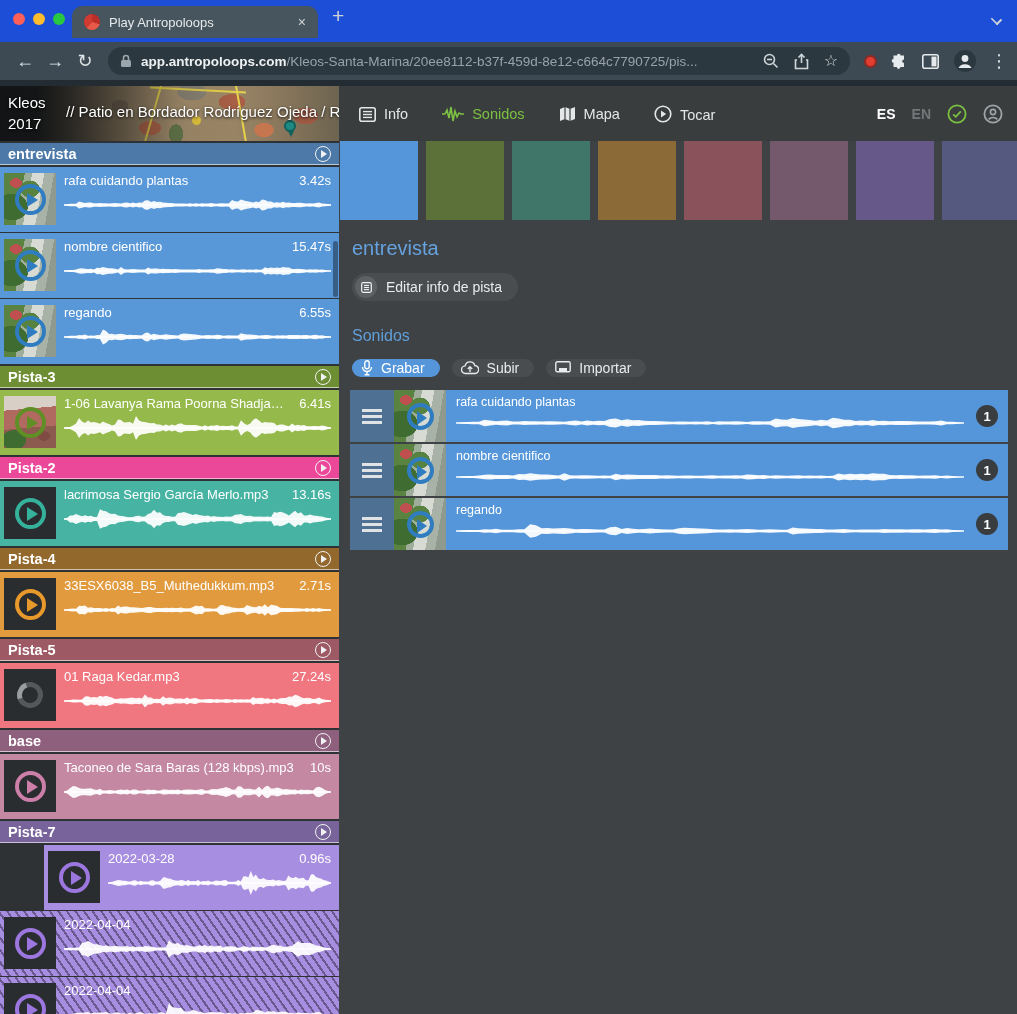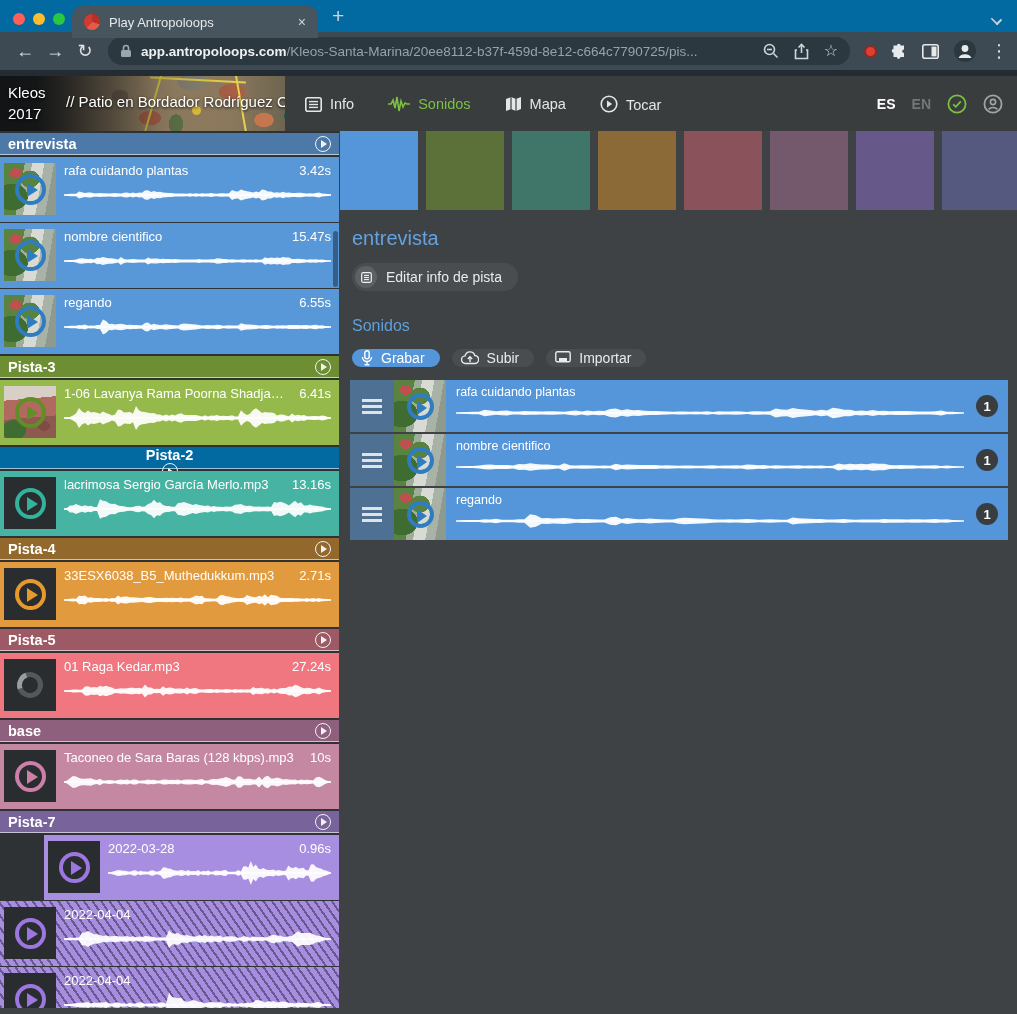--- a/index.html
+++ b/index.html
@@ -1,20 +1,20 @@
 <!DOCTYPE html>
 <html><head>
 <meta charset="utf-8">
 <style>
   *{box-sizing:border-box;margin:0;padding:0}
   html,body{width:1017px;height:1014px;overflow:hidden}
   body{font-family:"Liberation Sans",sans-serif;background:#3f4244;position:relative;color:#e8eaeb}
 
   
-  .tabstrip{height:32px;background:#0369a1;position:relative}
+  .tabstrip{height:42px;background:#1d4ed8;position:relative}
   .lights{position:absolute;left:13px;top:13px;display:flex;gap:8px}
   .light{width:12px;height:12px;border-radius:50%}
   .tab{position:absolute;left:72px;top:6px;width:246px;height:32px;background:#47555f;border-radius:10px 10px 0 0;display:flex;align-items:center;padding:0 12px;gap:9px}
   .favicon{width:16px;height:16px;border-radius:50%;background:conic-gradient(#b92e26 0 30%,#e85948 30% 62%,#d03a30 62%);flex:none}
   .tab-title{font-size:13px;color:#e6e9ea;flex:1;white-space:nowrap;overflow:hidden}
   .tab-close{color:#cfd4d6;font-size:14px;cursor:default}
   .newtab{position:absolute;left:332px;top:4px;color:#cfd4d6;font-size:21px;font-weight:300}
   .tabchev{position:absolute;right:16px;top:15px;width:9px;height:9px;border-right:2px solid #cfd4d6;border-bottom:2px solid #cfd4d6;transform:rotate(45deg) scaleY(.8)}
 
   .toolbar{height:38px;background:#3d4a53;display:flex;align-items:center;padding:0 10px}
@@ -23,21 +23,21 @@
   .url-host{color:#eef1f2;font-size:13.5px;font-weight:600;white-space:nowrap}
   .url-path{color:#97a2a9;font-size:13.5px;white-space:nowrap;overflow:hidden;flex:1}
   .omniicons{display:flex;align-items:center;gap:15px;margin-left:10px}
   .extcluster{display:flex;align-items:center;gap:14px;margin-left:6px}
   .record-dot{width:13px;height:13px;border-radius:50%;background:#e23d31;border:2px solid #8e2a23}
   svg.ic{display:block}
   .chromegap{height:6px;background:#232c33}
 
   
   .appheader{height:55px;display:flex;background:#3a3d3e}
-  .map-strip{width:285px;position:relative;overflow:hidden;flex:none;
+  .map-strip{width:339px;position:relative;overflow:hidden;flex:none;
     background:
       radial-gradient(18px 12px at 150px 42px,#b4664a 0 60%,transparent 61%),
       radial-gradient(22px 13px at 232px 16px,#a85f46 0 60%,transparent 61%),
       radial-gradient(16px 12px at 264px 44px,#c5764f 0 60%,transparent 61%),
       radial-gradient(20px 14px at 306px 30px,#9c5a44 0 60%,transparent 61%),
       radial-gradient(24px 14px at 192px 6px,#8a8474 0 60%,transparent 61%),
       radial-gradient(12px 16px at 176px 48px,#667a4c 0 60%,transparent 61%),
       radial-gradient(14px 10px at 120px 20px,#7d6a55 0 60%,transparent 61%),
       linear-gradient(90deg,#4a4a42,#8c7a5e 30%,#a8916e 55%,#8d7a5e 80%,#6d6450)}
   .yline{position:absolute;background:#e6d24a}
@@ -301,21 +301,21 @@
             <span class="clipdur">6.41s</span>
           </div>
         <div class="waveform"><svg viewBox="0 0 300 26" preserveAspectRatio="none" width="100%" height="100%">
               <path d="M0 13 L0.0 12.6 L3.4 12.1 L6.7 12.0 L10.1 10.4 L13.5 8.6 L16.9 3.0 L20.2 6.6 L23.6 8.1 L27.0 5.4 L30.3 7.4 L33.7 6.9 L37.1 7.7 L40.4 8.8 L43.8 6.4 L47.2 8.1 L50.6 9.1 L53.9 10.5 L57.3 9.4 L60.7 4.4 L64.0 5.0 L67.4 7.4 L70.8 7.2 L74.2 7.1 L77.5 8.8 L80.9 1.0 L84.3 5.4 L87.6 6.8 L91.0 7.0 L94.4 7.8 L97.8 8.3 L101.1 8.1 L104.5 9.4 L107.9 9.5 L111.2 10.7 L114.6 9.6 L118.0 10.8 L121.3 9.6 L124.7 10.5 L128.1 8.9 L131.5 8.3 L134.8 9.8 L138.2 9.9 L141.6 9.9 L144.9 10.0 L148.3 10.1 L151.7 10.8 L155.1 11.4 L158.4 10.3 L161.8 11.6 L165.2 10.4 L168.5 10.8 L171.9 10.1 L175.3 11.1 L178.7 10.8 L182.0 11.1 L185.4 10.9 L188.8 10.2 L192.1 11.6 L195.5 11.6 L198.9 5.2 L202.2 8.2 L205.6 10.0 L209.0 8.8 L212.4 5.1 L215.7 3.2 L219.1 5.6 L222.5 8.1 L225.8 7.0 L229.2 7.4 L232.6 7.5 L236.0 8.0 L239.3 10.4 L242.7 9.6 L246.1 9.5 L249.4 10.4 L252.8 11.3 L256.2 8.5 L259.6 10.6 L262.9 9.8 L266.3 10.4 L269.7 9.9 L273.0 11.2 L276.4 11.3 L279.8 10.9 L283.1 11.0 L286.5 11.2 L289.9 10.5 L293.3 11.0 L296.6 12.1 L300.0 12.6 L300 13 L300.0 13.4 L296.6 13.9 L293.3 15.0 L289.9 15.5 L286.5 14.8 L283.1 15.0 L279.8 15.1 L276.4 14.7 L273.0 14.8 L269.7 16.1 L266.3 15.6 L262.9 16.2 L259.6 15.4 L256.2 17.5 L252.8 14.7 L249.4 15.6 L246.1 16.5 L242.7 16.4 L239.3 15.6 L236.0 18.0 L232.6 18.5 L229.2 18.6 L225.8 19.0 L222.5 17.9 L219.1 20.4 L215.7 22.8 L212.4 20.9 L209.0 17.2 L205.6 16.0 L202.2 17.8 L198.9 20.8 L195.5 14.4 L192.1 14.4 L188.8 15.8 L185.4 15.1 L182.0 14.9 L178.7 15.2 L175.3 14.9 L171.9 15.9 L168.5 15.2 L165.2 15.6 L161.8 14.4 L158.4 15.7 L155.1 14.6 L151.7 15.2 L148.3 15.9 L144.9 16.0 L141.6 16.1 L138.2 16.1 L134.8 16.2 L131.5 17.7 L128.1 17.1 L124.7 15.5 L121.3 16.4 L118.0 15.2 L114.6 16.4 L111.2 15.3 L107.9 16.5 L104.5 16.6 L101.1 17.9 L97.8 17.7 L94.4 18.2 L91.0 19.0 L87.6 19.2 L84.3 20.6 L80.9 25.0 L77.5 17.2 L74.2 18.9 L70.8 18.8 L67.4 18.6 L64.0 21.0 L60.7 21.6 L57.3 16.6 L53.9 15.5 L50.6 16.9 L47.2 17.9 L43.8 19.6 L40.4 17.2 L37.1 18.3 L33.7 19.1 L30.3 18.6 L27.0 20.6 L23.6 17.9 L20.2 19.4 L16.9 23.0 L13.5 17.4 L10.1 15.6 L6.7 14.0 L3.4 13.9 L0.0 13.4 Z" fill="rgba(255,255,255,0.93)"></path>
               <rect x="0" y="12.3" width="300" height="1.4" fill="rgba(255,255,255,0.93)"></rect>
             </svg></div>
       </div>
     </div>
 
     <div class="track tr2">
-      <div class="track-header" style="background-color: #0369a1; flex-direction: column;">
+      <div class="track-header" style="background-color: #ec4899;">
         <span class="track-name">Pista-2</span>
         <span class="hplay"></span>
       </div>
       <div class="clip" style="background-color: rgb(71, 180, 163);">
         <div class="thumb">
             <span class="pov"></span>
           </div>
         <div class="cliptop">
             <span class="cliptitle">lacrimosa Sergio García Merlo.mp3</span>
             <span class="clipdur">13.16s</span>

